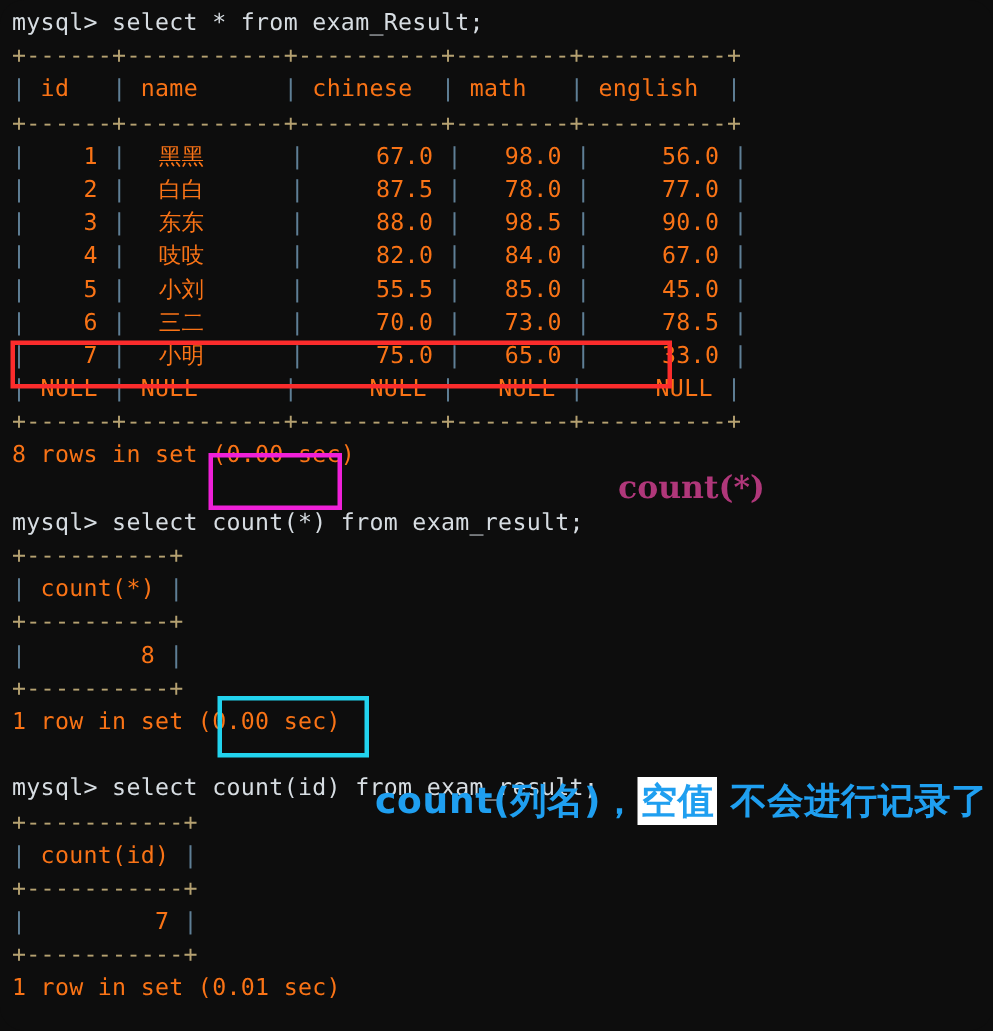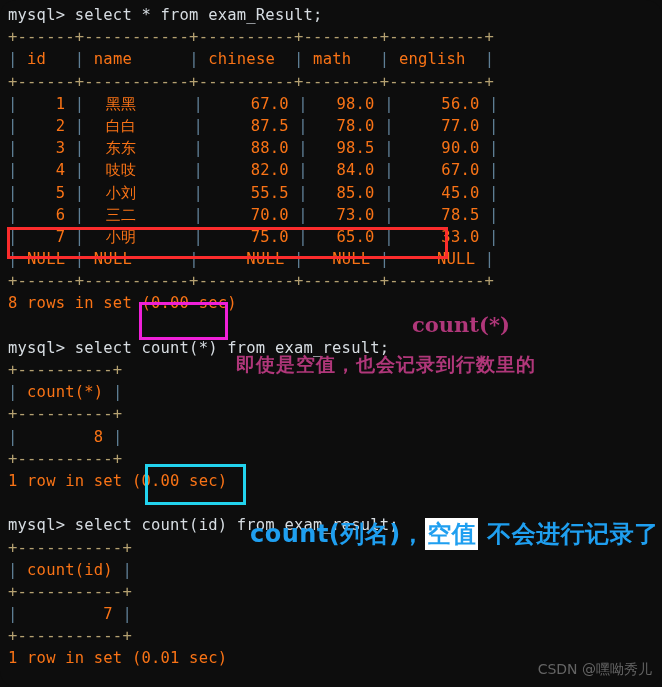--- a/index.html
+++ b/index.html
@@ -113,19 +113,17 @@
 <div id="screen">
 
   <div id="terminal"><span class="ln"><span class="prompt">mysql&gt; select * from exam_Result;</span></span><span class="ln"><span class="tbl-rule">+------+-----------+----------+--------+----------+</span></span><span class="ln"><span class="pipe">|</span><span class="cell"> id   </span><span class="pipe">|</span><span class="cell"> name      </span><span class="pipe">|</span><span class="cell"> chinese  </span><span class="pipe">|</span><span class="cell"> math   </span><span class="pipe">|</span><span class="cell"> english  </span><span class="pipe">|</span></span><span class="ln"><span class="tbl-rule">+------+-----------+----------+--------+----------+</span></span><span class="ln"><span class="pipe">|</span><span class="cell">    1 </span><span class="pipe">|</span><span class="cell"> <span class="cjk">黑黑</span>      </span><span class="pipe">|</span><span class="cell">     67.0 </span><span class="pipe">|</span><span class="cell">   98.0 </span><span class="pipe">|</span><span class="cell">     56.0 </span><span class="pipe">|</span></span><span class="ln"><span class="pipe">|</span><span class="cell">    2 </span><span class="pipe">|</span><span class="cell"> <span class="cjk">白白</span>      </span><span class="pipe">|</span><span class="cell">     87.5 </span><span class="pipe">|</span><span class="cell">   78.0 </span><span class="pipe">|</span><span class="cell">     77.0 </span><span class="pipe">|</span></span><span class="ln"><span class="pipe">|</span><span class="cell">    3 </span><span class="pipe">|</span><span class="cell"> <span class="cjk">东东</span>      </span><span class="pipe">|</span><span class="cell">     88.0 </span><span class="pipe">|</span><span class="cell">   98.5 </span><span class="pipe">|</span><span class="cell">     90.0 </span><span class="pipe">|</span></span><span class="ln"><span class="pipe">|</span><span class="cell">    4 </span><span class="pipe">|</span><span class="cell"> <span class="cjk">吱吱</span>      </span><span class="pipe">|</span><span class="cell">     82.0 </span><span class="pipe">|</span><span class="cell">   84.0 </span><span class="pipe">|</span><span class="cell">     67.0 </span><span class="pipe">|</span></span><span class="ln"><span class="pipe">|</span><span class="cell">    5 </span><span class="pipe">|</span><span class="cell"> <span class="cjk">小刘</span>      </span><span class="pipe">|</span><span class="cell">     55.5 </span><span class="pipe">|</span><span class="cell">   85.0 </span><span class="pipe">|</span><span class="cell">     45.0 </span><span class="pipe">|</span></span><span class="ln"><span class="pipe">|</span><span class="cell">    6 </span><span class="pipe">|</span><span class="cell"> <span class="cjk">三二</span>      </span><span class="pipe">|</span><span class="cell">     70.0 </span><span class="pipe">|</span><span class="cell">   73.0 </span><span class="pipe">|</span><span class="cell">     78.5 </span><span class="pipe">|</span></span><span class="ln"><span class="pipe">|</span><span class="cell">    7 </span><span class="pipe">|</span><span class="cell"> <span class="cjk">小明</span>      </span><span class="pipe">|</span><span class="cell">     75.0 </span><span class="pipe">|</span><span class="cell">   65.0 </span><span class="pipe">|</span><span class="cell">     33.0 </span><span class="pipe">|</span></span><span class="ln"><span class="pipe">|</span><span class="cell"> NULL </span><span class="pipe">|</span><span class="cell"> NULL      </span><span class="pipe">|</span><span class="cell">     NULL </span><span class="pipe">|</span><span class="cell">   NULL </span><span class="pipe">|</span><span class="cell">     NULL </span><span class="pipe">|</span></span><span class="ln"><span class="tbl-rule">+------+-----------+----------+--------+----------+</span></span><span class="ln"><span class="cell">8 rows in set (0.00 sec)</span></span><span class="blank"></span><span class="ln"><span class="prompt">mysql&gt; select count(*) from exam_result;</span></span><span class="ln"><span class="tbl-rule">+----------+</span></span><span class="ln"><span class="pipe">|</span><span class="cell"> count(*) </span><span class="pipe">|</span></span><span class="ln"><span class="tbl-rule">+----------+</span></span><span class="ln"><span class="pipe">|</span><span class="cell">        8 </span><span class="pipe">|</span></span><span class="ln"><span class="tbl-rule">+----------+</span></span><span class="ln"><span class="cell">1 row in set (0.00 sec)</span></span><span class="blank"></span><span class="ln"><span class="prompt">mysql&gt; select count(id) from exam_result;</span></span><span class="ln"><span class="tbl-rule">+-----------+</span></span><span class="ln"><span class="pipe">|</span><span class="cell"> count(id) </span><span class="pipe">|</span></span><span class="ln"><span class="tbl-rule">+-----------+</span></span><span class="ln"><span class="pipe">|</span><span class="cell">         7 </span><span class="pipe">|</span></span><span class="ln"><span class="tbl-rule">+-----------+</span></span><span class="ln"><span class="cell">1 row in set (0.01 sec)</span></span><span class="blank"></span></div>
 
   <div class="anno-box" id="red-null-box"></div>
   <div class="anno-box" id="magenta-count-box"></div>
   <div class="anno-box" id="cyan-countid-box"></div>
 
   <div class="anno-text" id="anno-count-star">count(*)</div>
 
-  <div class="anno-text" id="anno-magenta-cn">即使是空值，也会记录到行数里的</div>
 
   <div class="anno-text" id="anno-cyan-line"><span class="cn">count(列名)，</span><span class="cn hl">空值</span><span class="cn"> 不会进行记录了</span></div>
 
-  <div id="watermark">CSDN @嘿呦秀儿</div>
 
 </div>
 
 </body></html>

